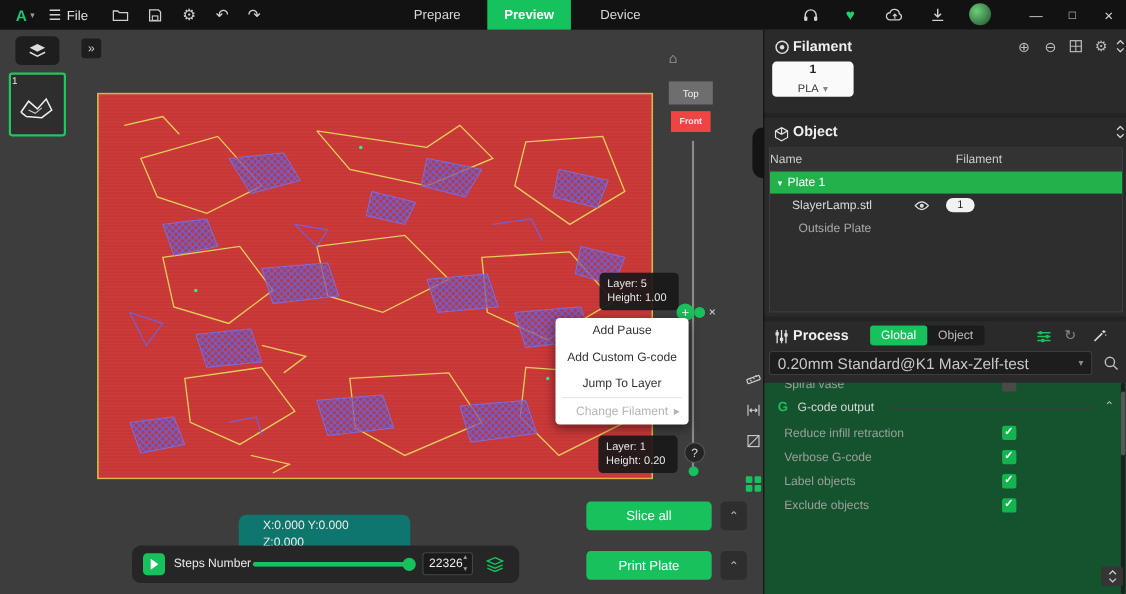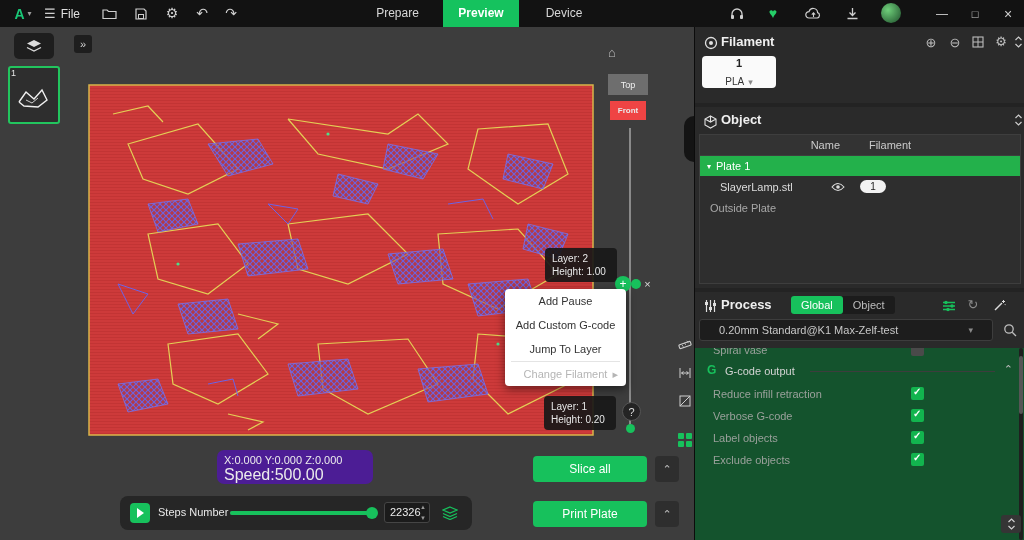--- a/index.html
+++ b/index.html
@@ -19,21 +19,21 @@
   .tip{background:rgba(24,24,24,.92);border-radius:4px;color:#e8e8e8;font-size:10px;
        padding:4px 7px;line-height:13px;}
   .menu{background:#ffffff;border-radius:4px;box-shadow:0 3px 10px rgba(0,0,0,.5);
         font-size:11px;color:#333;}
   .menu-item{height:24px;line-height:24px;text-align:center;cursor:pointer;}
   .menu-sep{height:1px;background:#e4e4e4;margin:0 6px;}
   .menu-item.disabled{color:#b5b5b5;position:relative;}
   .menu-item.disabled:after{content:"\25B8";position:absolute;right:8px;color:#b5b5b5;}
   .caret:after{content:"\25BE";margin-left:4px;font-size:9px;color:#888;}
   .sel{background:#1d1d1d;border:1px solid #3d3d3d;border-radius:3px;color:#c8c8c8;
-       font-size:11px;display:flex;align-items:center;padding:0 19px;cursor:pointer;justify-content:space-between;}
+       font-size:14px;display:flex;align-items:center;padding:0 7px;cursor:pointer;justify-content:space-between;}
   .sel:after{content:"\25BE";color:#8a8a8a;font-size:9px;margin-left:6px;}
   .chk{width:13px;height:13px;border-radius:2px;background:#12b44e;position:relative;cursor:pointer;}
   .chk:after{content:"\2713";position:absolute;left:2px;top:-1px;color:#fff;font-size:10px;font-weight:bold;}
   .chk.off{background:#4a4a4a;}
   .chk.off:after{content:"";}
   .row-label{font-size:11px;color:#9aa09b;}
   .hdrcell{font-size:11px;color:#cbcbcb;}
   .caretbtn{color:#bdbdbd;font-size:11px;cursor:pointer;}
   .winbtn{color:#d0d0d0;font-size:12px;cursor:pointer;}
   svg{display:block;}
@@ -169,21 +169,21 @@
     <circle cx="90" cy="180" r="1.6" fill="#4be08a"></circle>
     <circle cx="410" cy="260" r="1.6" fill="#4be08a"></circle>
   </svg>
 
   <span class="ab ic" style="left:602px;top:44px;width:20px;height:16px;color:#bdbdbd;font-size:13px;cursor:pointer">⌂</span>
   <div class="ab ic" style="left:608px;top:74px;width:40px;height:21px;background:#6e6e6e;color:#f2f2f2;font-size:9px;font-weight:normal;cursor:pointer">Top</div>
   <div class="ab ic" style="left:610px;top:101px;width:36px;height:19px;background:#ef4444;color:#e8e8e8;font-size:8px;font-weight:bold;cursor:pointer">Front</div>
 
   <div class="ab" style="left:629px;top:128px;width:2px;height:304px;background:#8a8a8a"></div>
   <div class="ab tip" style="left:545px;top:248px;width:58px">
-    <div>Layer: 2</div>
+    <div>Layer: 5</div>
     <div>Height: 1.00</div>
   </div>
   <div class="ab ic" style="left:615px;top:276px;width:16px;height:16px;border-radius:50%;background:#17c15c;color:#fff;font-size:12px;cursor:pointer;z-index:6">+</div>
   <div class="ab" style="left:631px;top:279px;width:10px;height:10px;border-radius:50%;background:#17c15c;cursor:grab;z-index:6"></div>
   <span class="ab ic" style="left:641px;top:277px;width:13px;height:13px;color:#dadada;font-size:11px;cursor:pointer;z-index:6">×</span>
   <div class="ab tip" style="left:544px;top:396px;width:58px">
     <div>Layer: 1</div>
     <div>Height: 0.20</div>
   </div>
   <div class="ab" style="left:626px;top:424px;width:9px;height:9px;border-radius:50%;background:#17c15c;cursor:grab"></div>
@@ -218,21 +218,21 @@
     <svg width="16" height="16" viewBox="0 0 16 16">
         <g fill="#17c15c">
           <rect x="1" y="1" width="6" height="6" rx="1"></rect>
           <rect x="9" y="1" width="6" height="6" rx="1"></rect>
           <rect x="1" y="9" width="6" height="6" rx="1"></rect>
           <rect x="9" y="9" width="6" height="6" rx="1"></rect>
         </g>
       </svg>
   </span>
 
-  <div class="ab" style="left:217px;top:450px;width:156px;height:34px;background:#4c1d95;border-radius:7px;padding:3px 7px;box-sizing:border-box">
+  <div class="ab" style="left:217px;top:468px;width:156px;height:34px;background:#0f766e;border-radius:7px;padding:3px 22px;box-sizing:border-box">
     <div style="font-size:11px;color:#ececec;line-height:15px">X:0.000  Y:0.000  Z:0.000</div>
     <div style="font-size:16px;color:#ececec;line-height:14px">Speed:500.00</div>
   </div>
 
   <div class="ab gbtn" style="left:533px;top:456px;width:114px;height:26px">Slice all</div>
   <div class="ab ic caretbtn" style="left:655px;top:456px;width:24px;height:26px;background:#2e2e2e;border-radius:4px">⌃</div>
   <div class="ab gbtn" style="left:533px;top:501px;width:114px;height:26px">Print Plate</div>
   <div class="ab ic caretbtn" style="left:655px;top:501px;width:24px;height:26px;background:#2e2e2e;border-radius:4px">⌃</div>
 
   <div class="ab" style="left:120px;top:496px;width:352px;height:34px;background:#262626;border-radius:8px">
@@ -302,39 +302,39 @@
       </span>
       <span class="ab sect-title" style="left:26px;top:5px">Object</span>
       <span class="ab ic" style="left:317px;top:5px;width:12px;height:16px;cursor:pointer">
         <svg width="9" height="12" viewBox="0 0 9 12">
             <path d="M1.5 4 L4.5 1 L7.5 4 M1.5 8 L4.5 11 L7.5 8" fill="none" stroke="#cfcfcf" stroke-width="1.2"></path>
           </svg>
       </span>
 
       <div class="ab" style="left:4px;top:27px;width:322px;height:150px;background:#2e2e2e;border:1px solid #3e3e3e;box-sizing:border-box">
         <div style="display:flex;height:20px;background:#333;border-bottom:1px solid #3e3e3e;align-items:center">
-          <span class="hdrcell" style="width:140px;text-align:right">Name</span>
+          <span class="hdrcell" style="width:140px;text-align:left">Name</span>
           <span class="hdrcell" style="width:100px;text-align:center">Filament</span>
         </div>
         <div style="display:flex;height:20px;background:#23b14b;align-items:center;cursor:pointer">
           <span style="margin-left:7px;font-size:8px;color:#fff">▾</span>
           <span style="margin-left:5px;font-size:11px;color:#fff">Plate 1</span>
         </div>
         <div style="display:flex;height:22px;align-items:center;cursor:pointer;position:relative">
           <span style="margin-left:20px;font-size:11px;color:#dcdcdc">SlayerLamp.stl</span>
           <span class="ic" style="position:absolute;left:130px;top:4px;width:16px;height:14px;cursor:pointer">
             <svg width="14" height="10" viewBox="0 0 14 10">
                 <path d="M1 5 Q7 -2 13 5 Q7 12 1 5 Z" fill="none" stroke="#dcdcdc" stroke-width="1.1"></path>
                 <circle cx="7" cy="5" r="1.8" fill="#dcdcdc"></circle>
               </svg>
           </span>
           <span style="position:absolute;left:160px;top:4px;width:26px;height:13px;background:#f2f2f2;border-radius:7px;font-size:10px;color:#222;text-align:center;line-height:13px;cursor:pointer">1</span>
         </div>
         <div style="display:flex;height:20px;align-items:center;cursor:pointer">
-          <span style="margin-left:10px;font-size:11px;color:#a8a8a8">Outside Plate</span>
+          <span style="margin-left:26px;font-size:11px;color:#a8a8a8">Outside Plate</span>
         </div>
       </div>
     </div>
 
     <div class="ab" style="left:0;top:265px;width:330px;height:248px;background:#2a2a2a">
       <span class="ab ic" style="left:8px;top:6px;width:15px;height:16px">
         <svg width="13" height="14" viewBox="0 0 13 14">
             <path d="M2.5 1 v12 M6.5 1 v12 M10.5 1 v12" stroke="#e0e0e0" stroke-width="1.2"></path>
             <rect x="1" y="3" width="3" height="3" fill="#e0e0e0"></rect>
             <rect x="5" y="8" width="3" height="3" fill="#e0e0e0"></rect>

